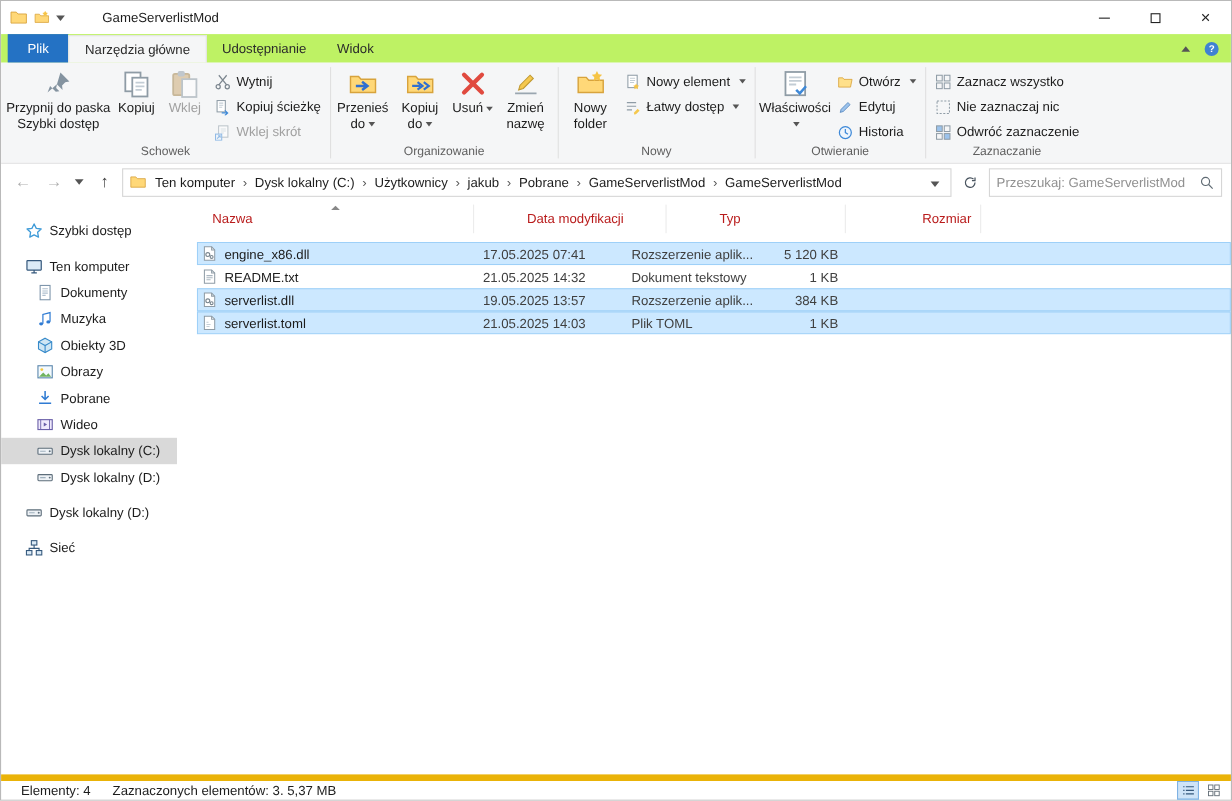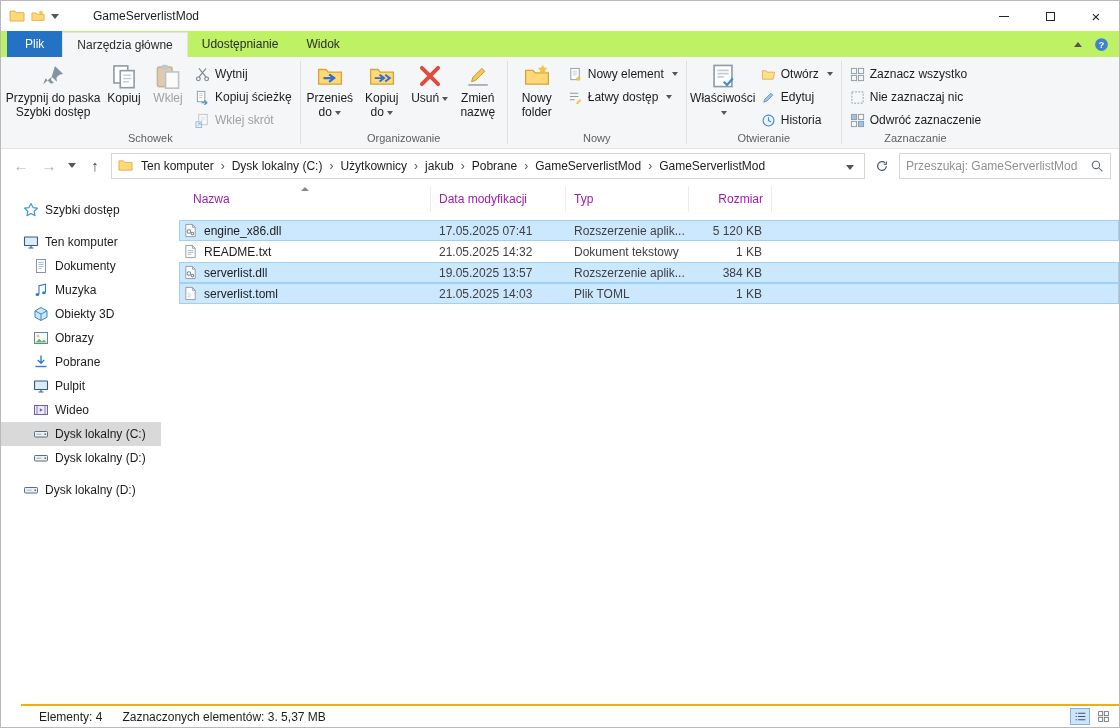--- a/index.html
+++ b/index.html
@@ -67,39 +67,39 @@
   
   .main { flex:1; display:flex; overflow:hidden; }
   .nav { width:160px; padding-top:16px; overflow:hidden; flex:0 0 auto; }
   .nav-item { height:24px; display:flex; align-items:center; gap:6px; padding-left:22px; white-space:nowrap; }
   .nav-item.lvl1 { padding-left:32px; }
   .nav-item.selected { background:#d9d9d9; }
   .nav-item.gap { margin-top:8px; }
   .nav-ico svg { width:16px; height:16px; display:block; }
 
   .files { flex:1; display:flex; flex-direction:column; padding-top:4px; overflow:hidden; }
-  .cols { display:flex; height:26px; margin-left:18px; color:#a21caf; }
+  .cols { display:flex; height:26px; margin-left:18px; color:#b91c1c;gap:40px; }
   .col { display:flex; align-items:center; padding:0 8px; border-right:1px solid #ececec; position:relative; }
   .c-name { width:252px; padding-left:14px; }
   .c-date { width:135px; }
   .c-type { width:123px; }
   .c-size { width:83px; justify-content:flex-end; }
   .sortcaret { position:absolute; top:1px; left:50%; margin-left:-4px; width:0; height:0; border-left:4px solid transparent; border-right:4px solid transparent; border-bottom:4px solid #888; }
 
   .rows { margin-left:18px; margin-top:8px; }
   .row { display:flex; align-items:center; height:21px; }
   .row.selected { background:#cce8ff; box-shadow:inset 0 0 0 1px #9ed0f8; }
   .cell-name { width:252px; display:flex; align-items:center; gap:6px; padding-left:4px; overflow:hidden; }
   .cell-name .f-ico svg { width:15px; height:15px; display:block; }
   .cell-date { width:135px; padding:0 8px; color:#3f3f3f; white-space:nowrap; }
   .cell-type { width:123px; padding:0 8px; color:#3f3f3f; white-space:nowrap; overflow:hidden; }
   .cell-size { width:83px; padding:0 10px; text-align:right; color:#3f3f3f; white-space:nowrap; }
 
   
-  .status { height:23px; border-top:2px solid #eab308; display:flex; align-items:center; padding:0 6px 0 18px; gap:20px; flex:0 0 auto;margin-left:20px; }
+  .status { height:23px; border-top:6px solid #eab308; display:flex; align-items:center; padding:0 6px 0 18px; gap:20px; flex:0 0 auto; }
   .status-views { margin-left:auto; display:flex; gap:3px; }
   .vico { width:20px; height:17px; display:flex; align-items:center; justify-content:center; }
   .vico svg { width:13px; height:13px; display:block; }
   .vico.active { background:#cfe4f7; box-shadow:inset 0 0 0 1px #7fb2e3; }
 </style>
 </head>
 <body>
 
 <div class="window">
 
@@ -498,29 +498,20 @@
               <svg viewBox="0 0 16 16">
                 <path d="M8 1.5V9M4.8 6L8 9.2 11.2 6" fill="none" stroke="#2f7bd3" stroke-width="1.4"></path>
                 <path d="M2.5 12.5h11" stroke="#2f7bd3" stroke-width="1.4"></path>
               </svg>
             </span>
             <span class="nav-label">Pobrane</span>
           </div>
           <div class="nav-item lvl1">
             <span class="nav-ico">
               <svg viewBox="0 0 16 16">
-                <rect x="1.5" y="3" width="13" height="8.5" rx=".5" fill="#dcebf7" stroke="#35587c" stroke-width="1.1"></rect>
-                <path d="M5.5 14h5M8 11.5V14" stroke="#35587c" stroke-width="1.1"></path>
-              </svg>
-            </span>
-            <span class="nav-label">Pulpit</span>
-          </div>
-          <div class="nav-item lvl1">
-            <span class="nav-ico">
-              <svg viewBox="0 0 16 16">
                 <rect x="1.5" y="3.5" width="13" height="9" fill="#efeafc" stroke="#6a5fa8"></rect>
                 <path d="M4 3.5v9M12 3.5v9" stroke="#6a5fa8" stroke-width=".8"></path>
                 <path d="M6.8 6.2l3 1.8-3 1.8z" fill="#6a5fa8"></path>
               </svg>
             </span>
             <span class="nav-label">Wideo</span>
           </div>
           <div class="nav-item lvl1 selected">
             <span class="nav-ico">
               <svg viewBox="0 0 16 16">
@@ -543,20 +534,31 @@
           </div>
           <div class="nav-item lvl0 gap">
             <span class="nav-ico">
               <svg viewBox="0 0 16 16">
                 <rect x="1.5" y="5.5" width="13" height="5.5" rx=".8" fill="#eef2f6" stroke="#5d6d7a"></rect>
                 <circle cx="12.2" cy="8.2" r=".9" fill="#5d6d7a"></circle>
                 <path d="M3.5 8.2h5" stroke="#9fb0bd"></path>
               </svg>
             </span>
             <span class="nav-label">Dysk lokalny (D:)</span>
+          </div>
+          <div class="nav-item lvl0 gap">
+            <span class="nav-ico">
+              <svg viewBox="0 0 16 16">
+                <rect x="5.5" y="1.5" width="5" height="4" fill="#dcebf7" stroke="#35587c"></rect>
+                <rect x="1" y="10.5" width="5" height="4" fill="#dcebf7" stroke="#35587c"></rect>
+                <rect x="10" y="10.5" width="5" height="4" fill="#dcebf7" stroke="#35587c"></rect>
+                <path d="M8 5.5v3M3.5 10.5V8.5h9v2" fill="none" stroke="#35587c"></path>
+              </svg>
+            </span>
+            <span class="nav-label">Sieć</span>
           </div>
         </div>
     </div>
     <div class="files">
       <div class="cols">
         <div class="col c-name">
           <span class="sortcaret"></span>
           <span>Nazwa</span>
         </div>
         <div class="col c-date">

